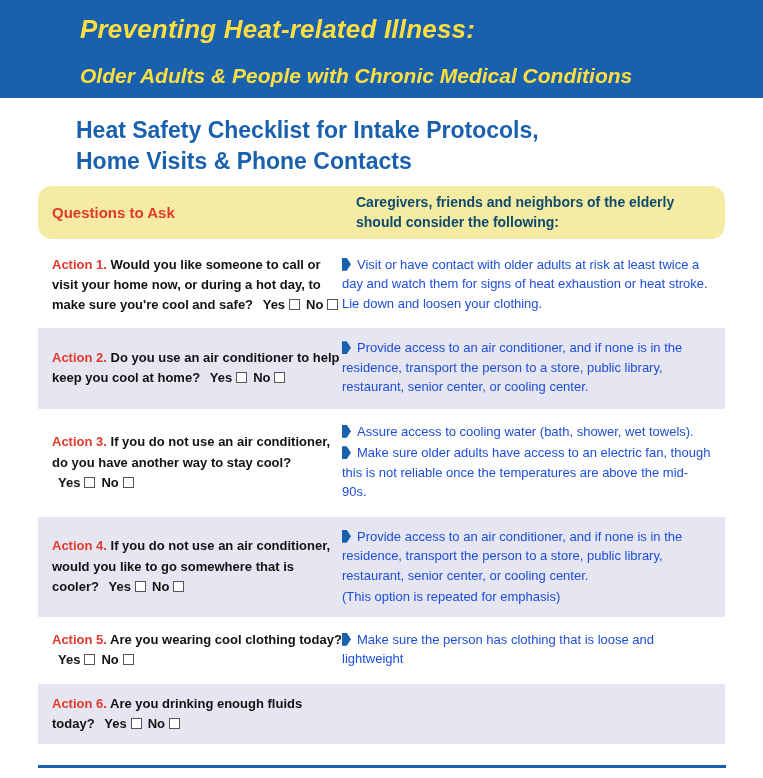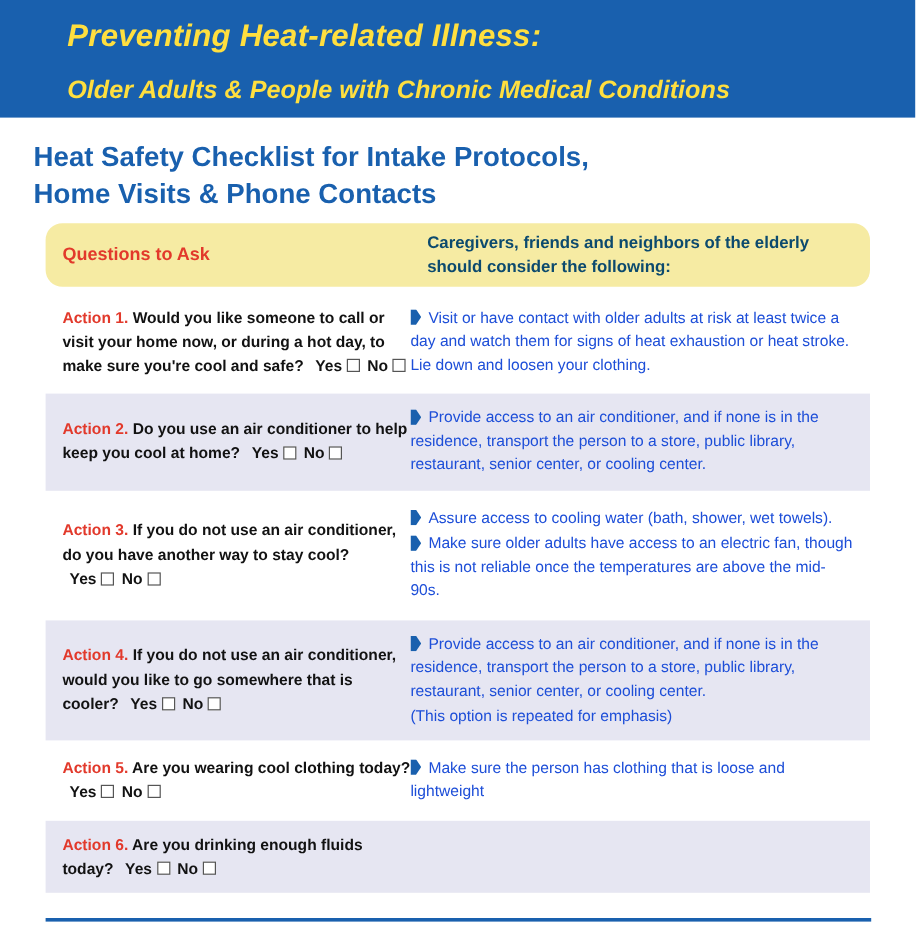--- a/index.html
+++ b/index.html
@@ -1,24 +1,24 @@
 <!DOCTYPE html>
 <html><head>
 <meta charset="utf-8">
 <style>
   * { margin:0; padding:0; box-sizing:border-box; }
   html, body { background:#ffffff; }
   body { font-family:"Liberation Sans", sans-serif; }
   .page { position:relative; width:763px; height:778px; background:#ffffff; overflow:hidden; }
 
-  .banner { background:#1960ae; height:98px; padding:14px 56px 0; }
+  .banner { background:#1960ae; height:98px; padding:14px 80px 0; }
   .banner-l1 { color:#ffdf3f; font-size:26px; font-weight:bold; font-style:italic; letter-spacing:.2px; }
   .banner-l2 { color:#ffdf3f; font-size:21px; font-weight:bold; font-style:italic; margin-top:19px; }
 
-  .subtitle { color:#1960ae; font-size:23px; font-weight:bold; line-height:1.35; padding:17px 28px 9px; }
+  .subtitle { color:#1960ae; font-size:23px; font-weight:bold; line-height:1.35; padding:17px 76px 9px; }
 
   .sheet { padding:0 38px; }
   .band { background:#f6eba3; display:flex; align-items:center; padding:6px 14px; margin-bottom:6px;border-radius:14px; }
   .band-left { width:290px; margin-right:14px; color:#e2392b; font-weight:bold; font-size:15px; }
   .band-right { flex:1; color:#0c4a6e; font-weight:bold; font-size:14px; line-height:1.45; }
 
   .row { display:flex; align-items:center; padding:10px 14px; margin-bottom:3px; }
   .row.alt { background:#e6e6f2; }
   .qcell { width:290px; font-weight:bold; font-size:13px; line-height:1.55; color:#121212; }
   .acell { flex:1; font-size:13px; line-height:1.5; color:#1d4ed8; }

